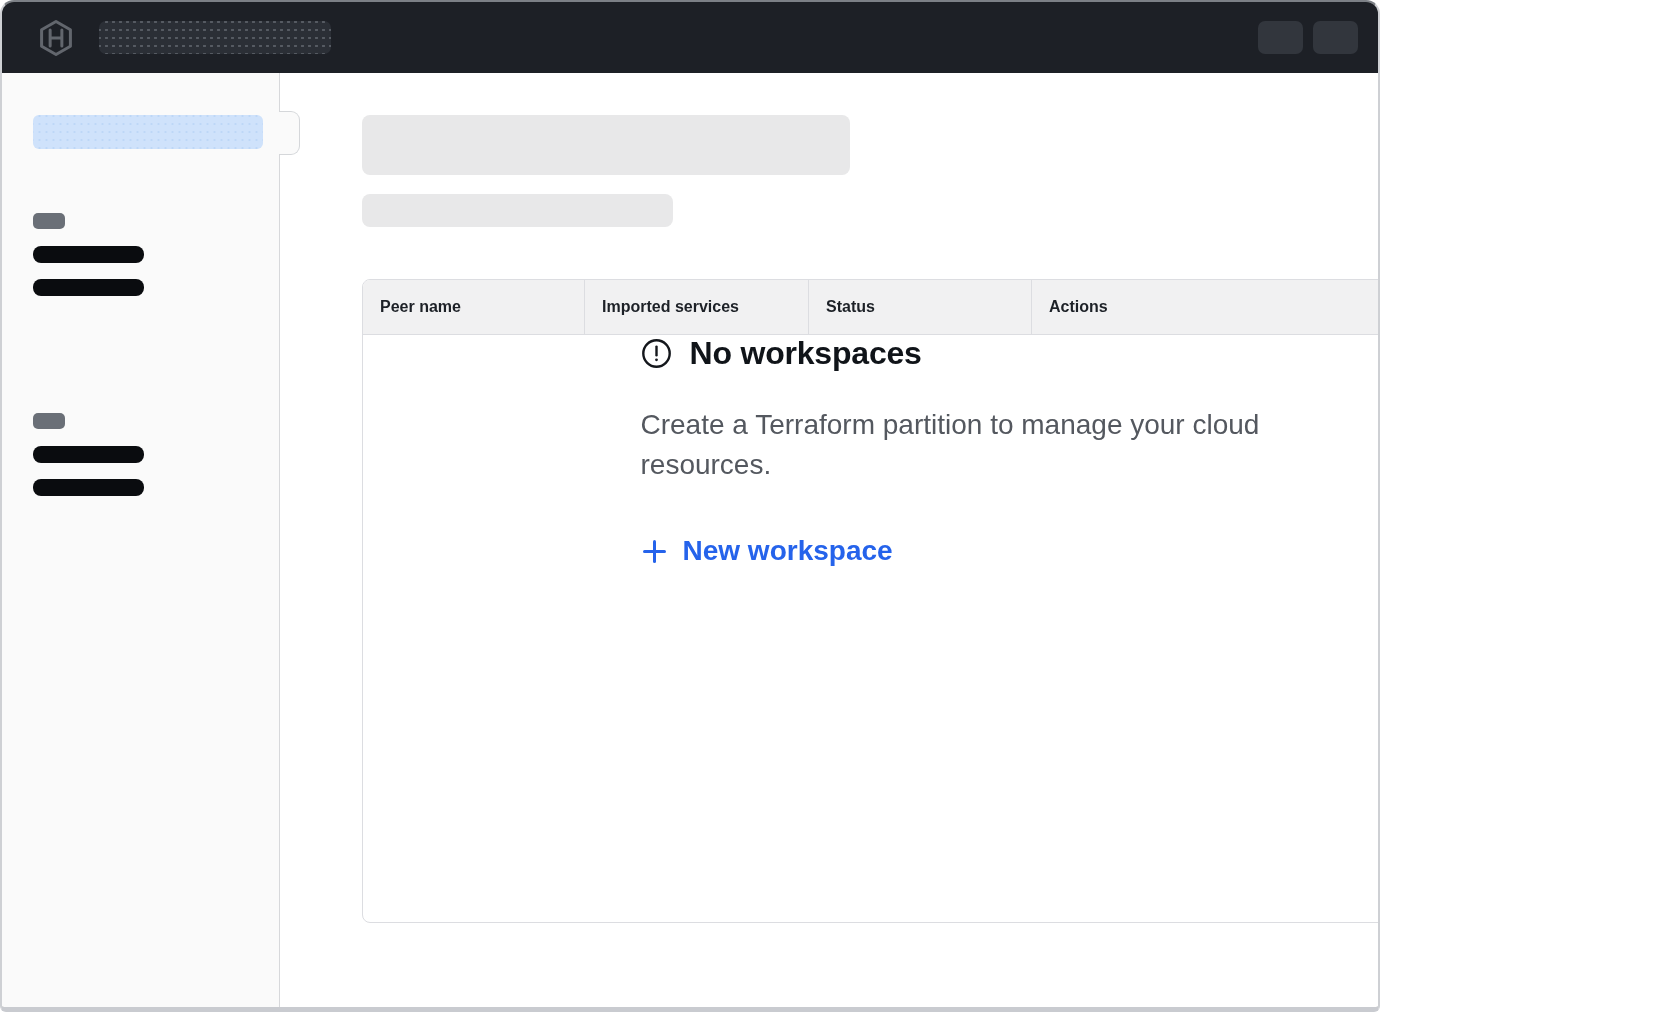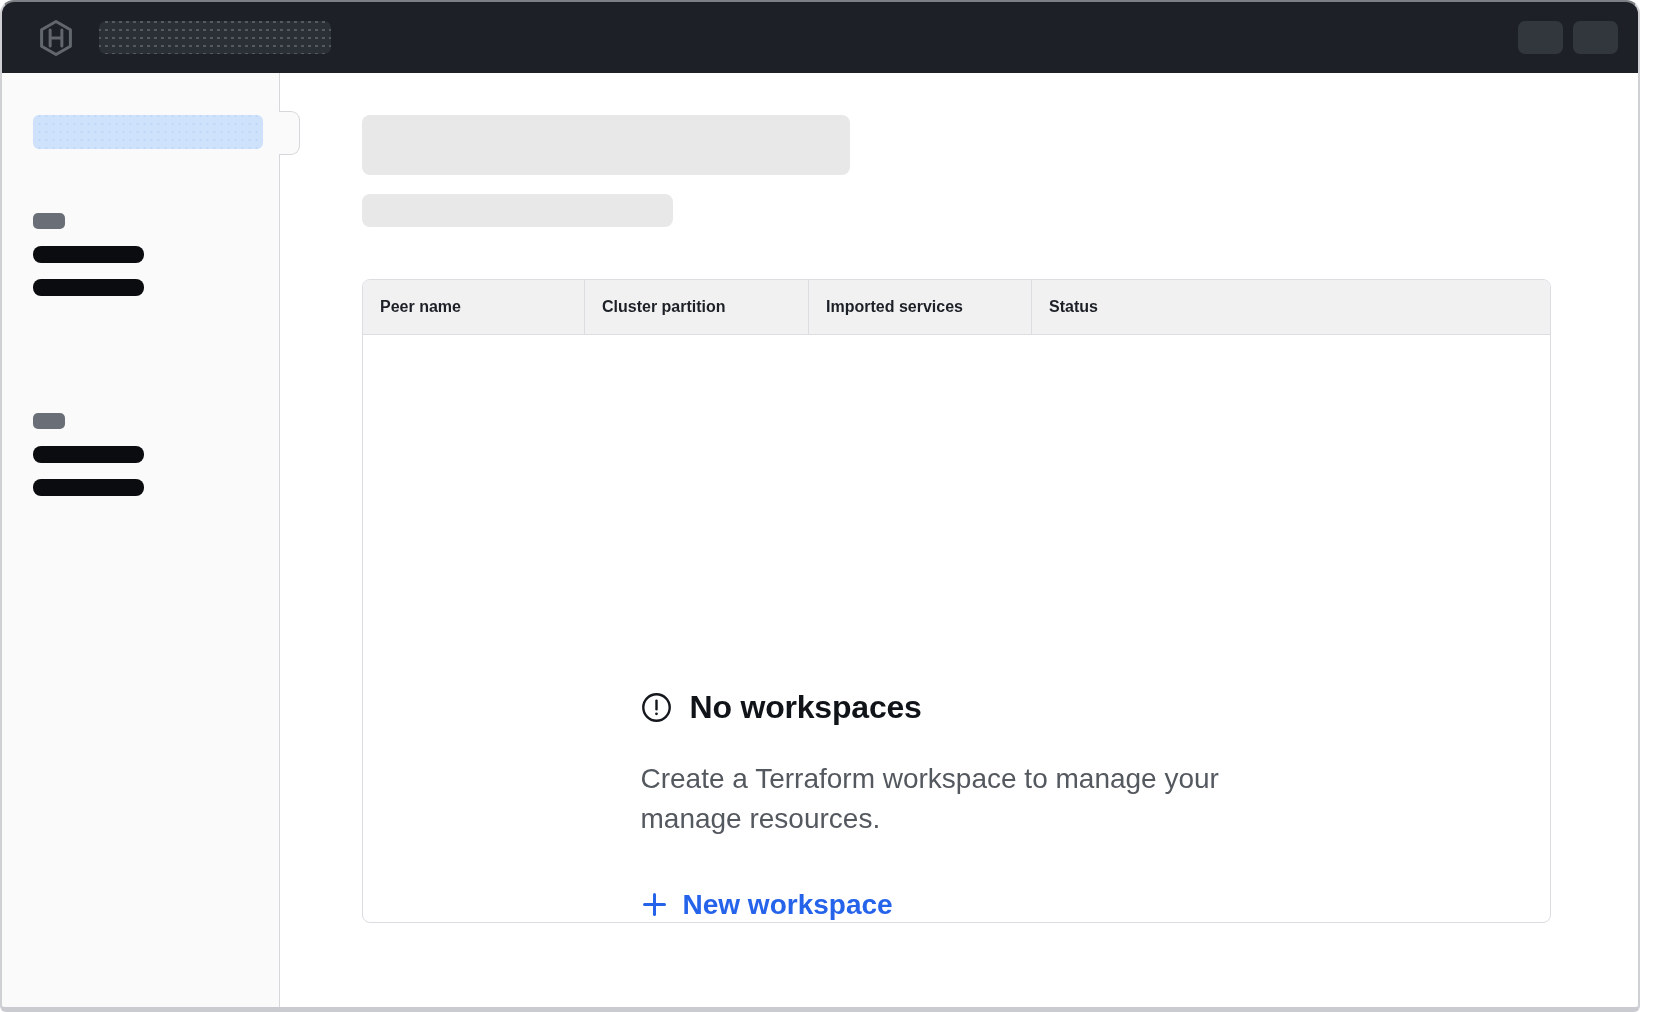--- a/index.html
+++ b/index.html
@@ -1,20 +1,20 @@
 <!DOCTYPE html>
 <html><head>
 <meta charset="utf-8">
 <style>
   html,body{margin:0;padding:0;background:#ffffff;}
   body{width:1672px;height:1012px;font-family:"Liberation Sans",sans-serif;-webkit-font-smoothing:antialiased;}
   *{box-sizing:border-box;}
 
   .window{
-    width:1640px;height:1012px;
+    width:1380px;height:1012px;
     border:2px solid;
     border-color:#7c8086 #ced0d4 #c9cbd0 #ced0d4;
     border-bottom-width:5px;
     border-radius:14px 14px 6px 6px;
     overflow:hidden;
     background:#a3a3a3;
     display:flex;flex-direction:column;
   }
 
   
@@ -88,21 +88,21 @@
   }
   .th{
     display:flex;align-items:center;
     padding-left:17px;
     font-size:16px;font-weight:700;color:#1d2127;
     border-right:1px solid #dcdde1;
     white-space:nowrap;overflow:hidden;
   }
   .th:last-child{border-right:none;}
 
-  .tbody{flex:1;display:flex;align-items:flex-end;justify-content:center;}
+  .tbody{flex:1;display:flex;align-items:flex-start;justify-content:center;}
 
   
   .empty{width:632px;}
   .empty-head{display:flex;align-items:center;gap:18px;}
   .empty-title{font-size:32px;font-weight:700;color:#101419;letter-spacing:-0.2px;}
   .empty-desc{margin-top:33px;font-size:28px;line-height:40px;color:#54585f;}
   .empty-cta{
     margin-top:50px;display:inline-flex;align-items:center;gap:15px;
     color:#2563eb;font-size:28px;font-weight:700;
     text-decoration:none;cursor:pointer;
@@ -140,36 +140,36 @@
 
     <div class="drawer-tab"></div>
 
     <main class="main">
       <div class="title-skeleton"></div>
       <div class="subtitle-skeleton"></div>
 
       <section class="peers-table">
         <div class="thead">
           <div class="th">Peer name</div>
-          <div class="th">Cluster partition</div>
           <div class="th">Imported services</div>
           <div class="th">Status</div>
+          <div class="th">Actions</div>
         </div>
 
         <div class="tbody">
           <div class="empty">
             <div class="empty-head">
               <svg width="31" height="31" viewBox="0 0 31 31" fill="none" stroke="#14171c" stroke-width="2.4" stroke-linecap="round">
                 <circle cx="15.5" cy="15.5" r="13.2"></circle>
                 <line x1="15.5" y1="8.6" x2="15.5" y2="17.2"></line>
                 <circle cx="15.5" cy="21.8" r="0.6" fill="#14171c" stroke-width="1.6"></circle>
               </svg>
               <span class="empty-title">No workspaces</span>
             </div>
-            <div class="empty-desc">Create a Terraform workspace to manage your manage resources.</div>
+            <div class="empty-desc">Create a Terraform partition to manage your cloud resources.</div>
             <a class="empty-cta">
               <svg width="27" height="27" viewBox="0 0 27 27" fill="none" stroke="#2563eb" stroke-width="3" stroke-linecap="round">
                 <line x1="13.5" y1="3.5" x2="13.5" y2="23.5"></line>
                 <line x1="3.5" y1="13.5" x2="23.5" y2="13.5"></line>
               </svg>
               <span>New workspace</span>
             </a>
           </div>
         </div>
       </section>

